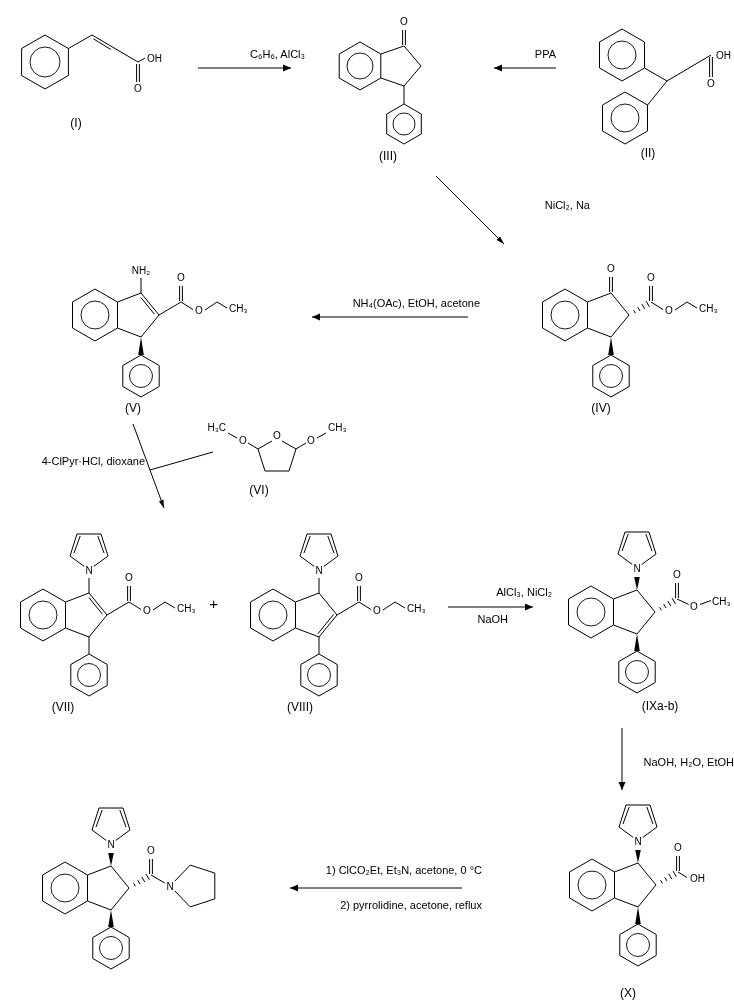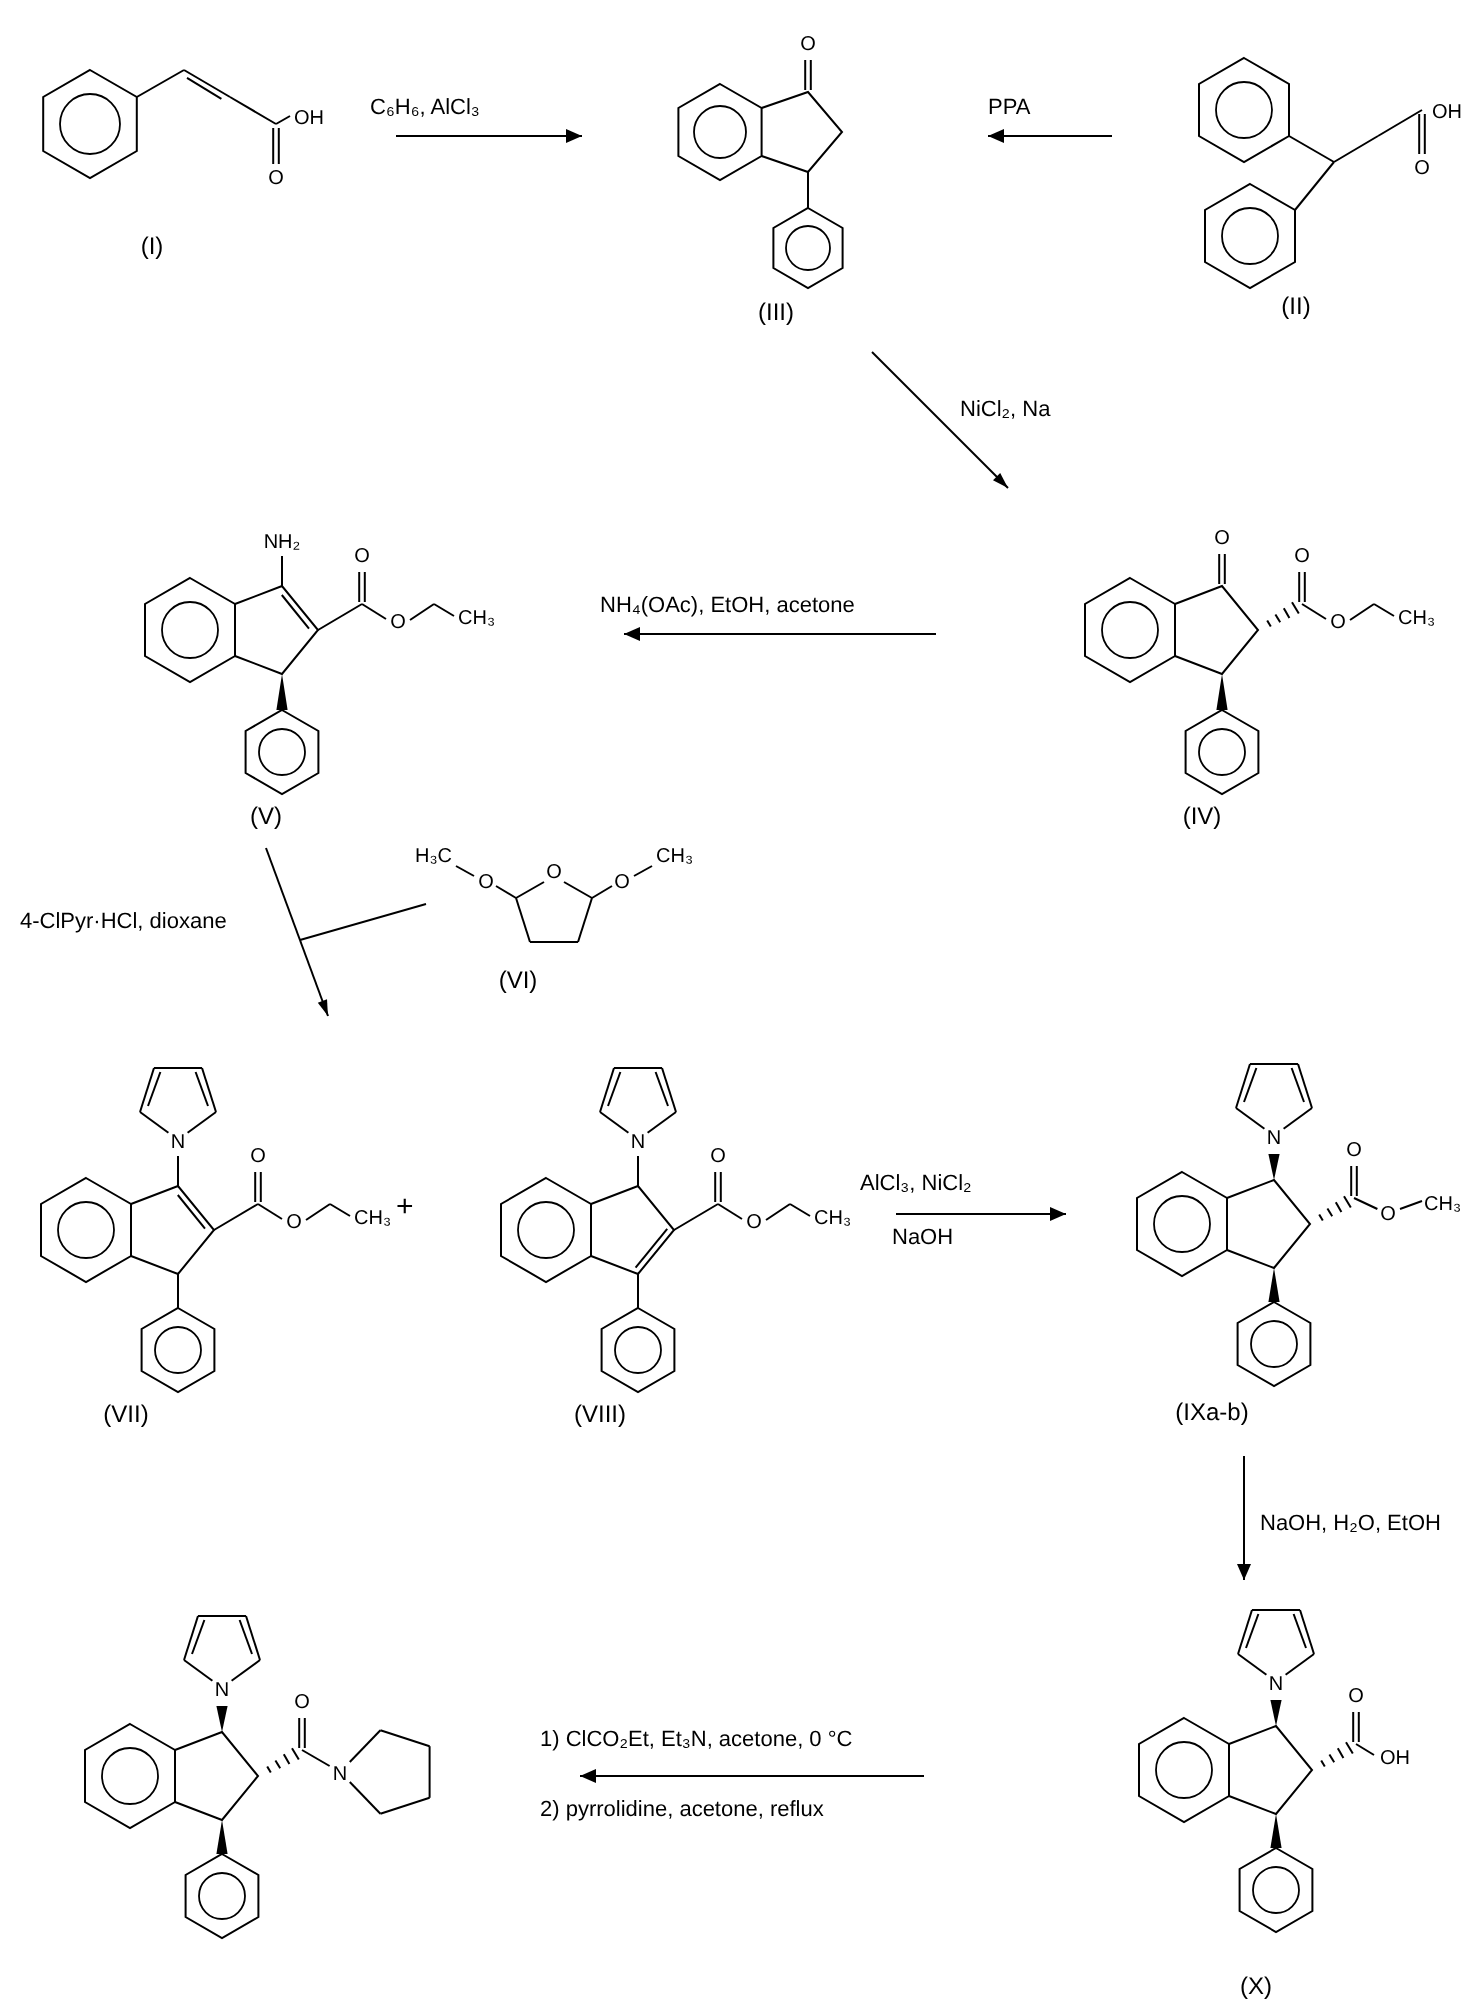--- a/index.html
+++ b/index.html
@@ -9,21 +9,21 @@
   #canvas{position:relative;width:734px;height:1002px;background:#fff;overflow:hidden}
   #scheme{position:absolute;left:0;top:0}
   .bond{stroke:#000;stroke-width:1;fill:none}
   .ringc{fill:none;stroke:#000;stroke-width:0.9}
   .wedge{fill:#000;stroke:none}
   .ah{fill:#000;stroke:none}
   .hash{stroke:#000;stroke-width:1}
   .atom{font-family:"Liberation Sans",sans-serif;font-size:10px;fill:#000;text-anchor:middle}
   .as{text-anchor:start}
   .ae{text-anchor:end}
-  .lbl{position:absolute;font-size:11px;line-height:13px;text-align:left;color:#000;white-space:nowrap}
+  .lbl{position:absolute;font-size:11px;line-height:13px;text-align:right;color:#000;white-space:nowrap}
   .clbl{position:absolute;font-size:12px;line-height:14px;text-align:center;color:#000}
 </style>
 </head>
 <body>
 
 <div id="canvas">
 
 <svg id="scheme" width="734" height="1002" viewBox="0 0 734 1002">
 
   <g>
@@ -351,30 +351,30 @@
   </g>
 </svg>
 
 <div class="lbl" style="left:185px;top:48px;width:120px">C₆H₆, AlCl₃</div>
 <div class="lbl" style="left:494px;top:48px;width:62px">PPA</div>
 <div class="lbl" style="left:480px;top:199px;width:110px">NiCl₂, Na</div>
 <div class="lbl" style="left:300px;top:297px;width:180px">NH₄(OAc), EtOH, acetone</div>
 <div class="lbl" style="left:10px;top:455px;width:135px">4-ClPyr·HCl, dioxane</div>
 <div class="lbl" style="left:430px;top:586px;width:122px">AlCl₃, NiCl₂</div>
 <div class="lbl" style="left:446px;top:613px;width:62px">NaOH</div>
-<div class="lbl" style="left:630px;top:756px;width:104px;text-align:left">NaOH, H₂O, EtOH</div>
+<div class="lbl" style="left:630px;top:756px;width:104px;text-align:right">NaOH, H₂O, EtOH</div>
 <div class="lbl" style="left:270px;top:864px;width:212px">1) ClCO₂Et, Et₃N, acetone, 0 °C</div>
 <div class="lbl" style="left:270px;top:899px;width:212px">2) pyrrolidine, acetone, reflux</div>
 
 <div class="lbl" style="left:198px;top:597px;width:20px;font-size:15px">+</div>
 
 <div class="clbl" style="left:56px;top:116px;width:40px">(I)</div>
 <div class="clbl" style="left:368px;top:149px;width:40px">(III)</div>
 <div class="clbl" style="left:628px;top:146px;width:40px">(II)</div>
 <div class="clbl" style="left:581px;top:401px;width:40px">(IV)</div>
 <div class="clbl" style="left:113px;top:401px;width:40px">(V)</div>
 <div class="clbl" style="left:239px;top:483px;width:40px">(VI)</div>
 <div class="clbl" style="left:43px;top:700px;width:40px">(VII)</div>
 <div class="clbl" style="left:278px;top:700px;width:44px">(VIII)</div>
-<div class="clbl" style="left:576px;top:699px;width:60px">(IXa-b)</div>
+<div class="clbl" style="left:630px;top:699px;width:60px">(IXa-b)</div>
 <div class="clbl" style="left:608px;top:986px;width:40px">(X)</div>
 
 </div>
 
 </body></html>

